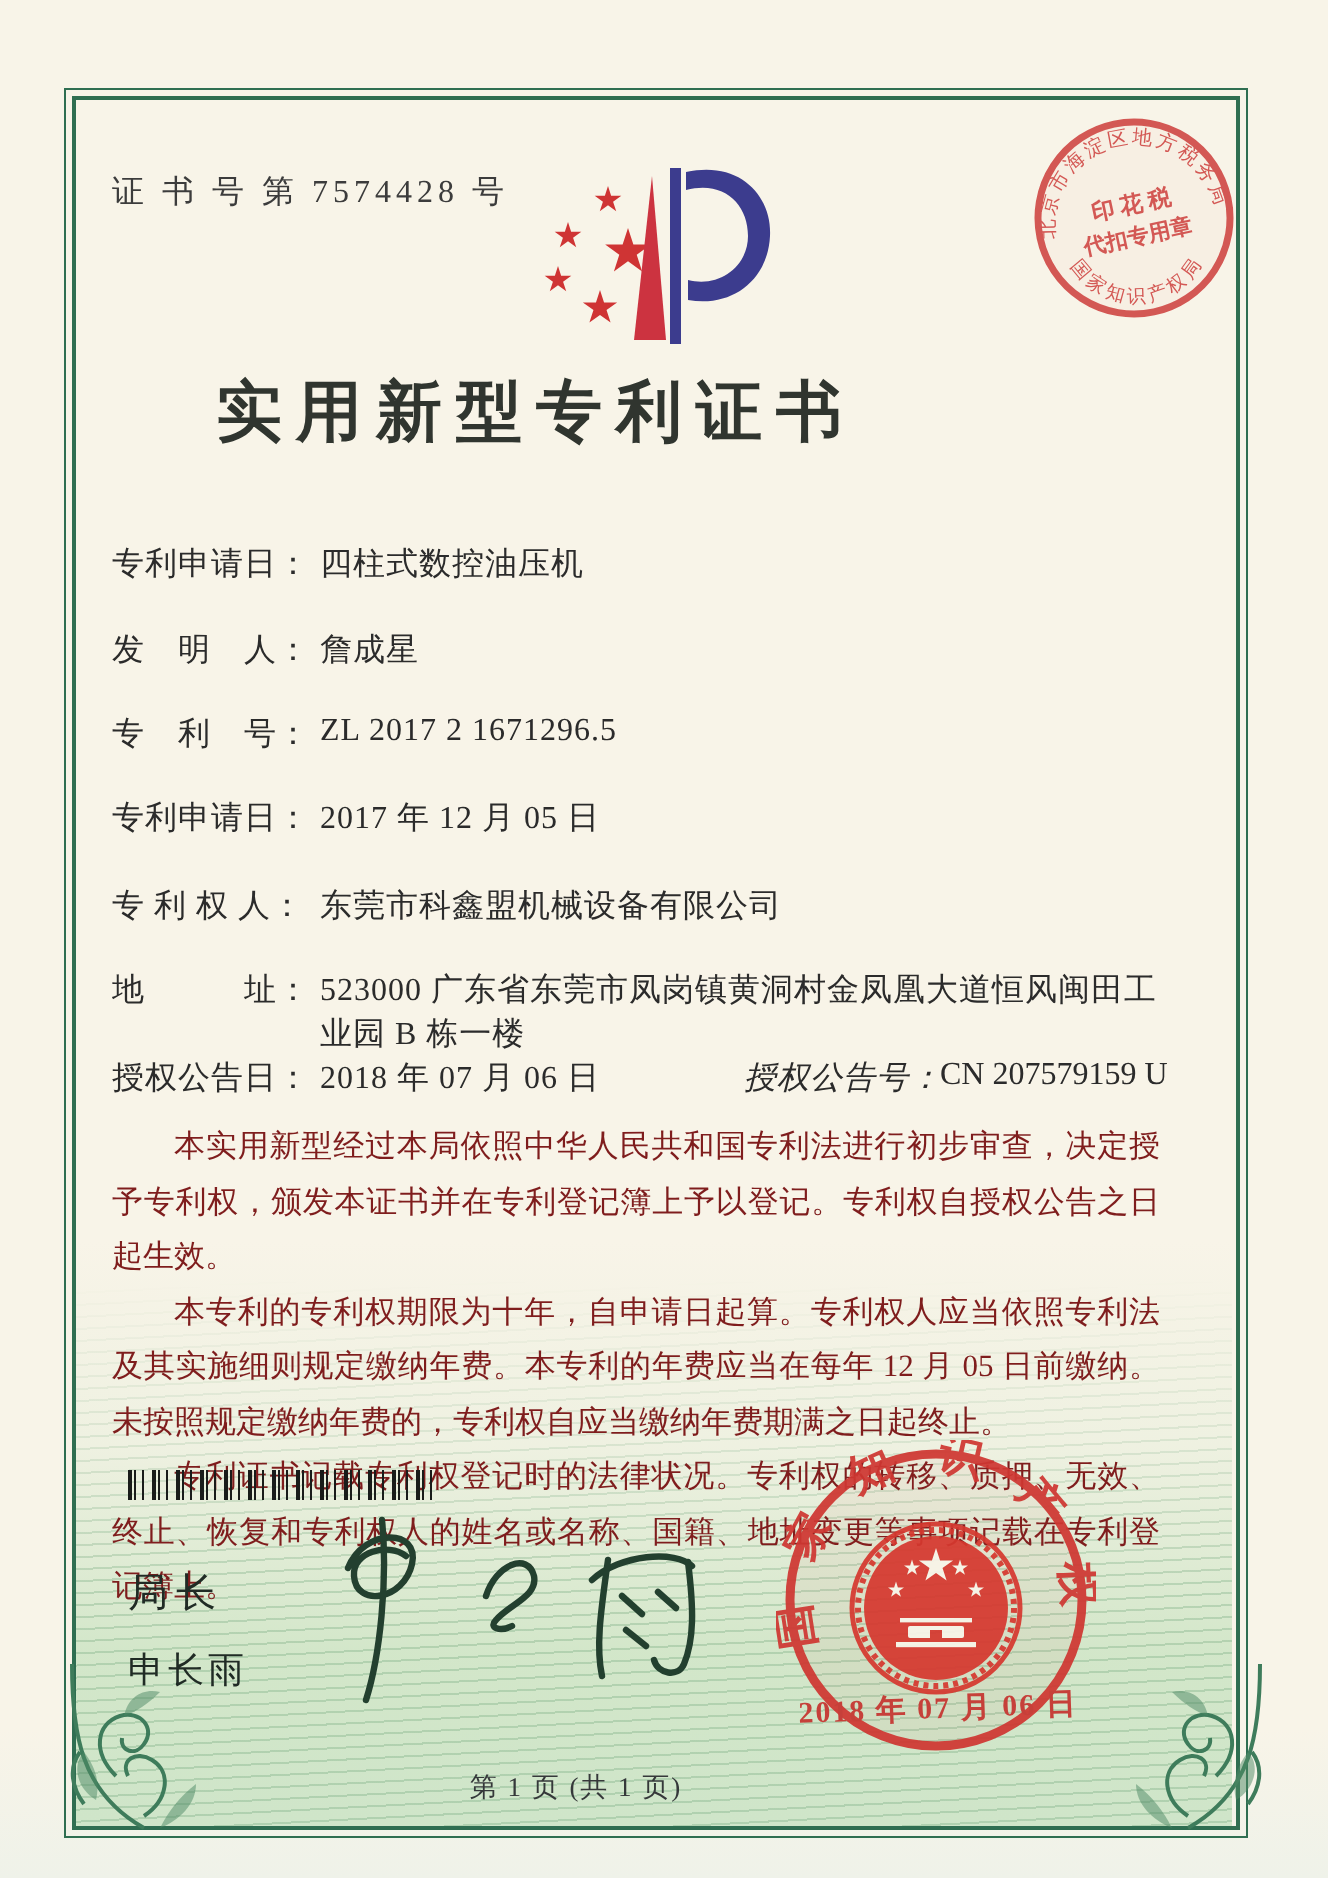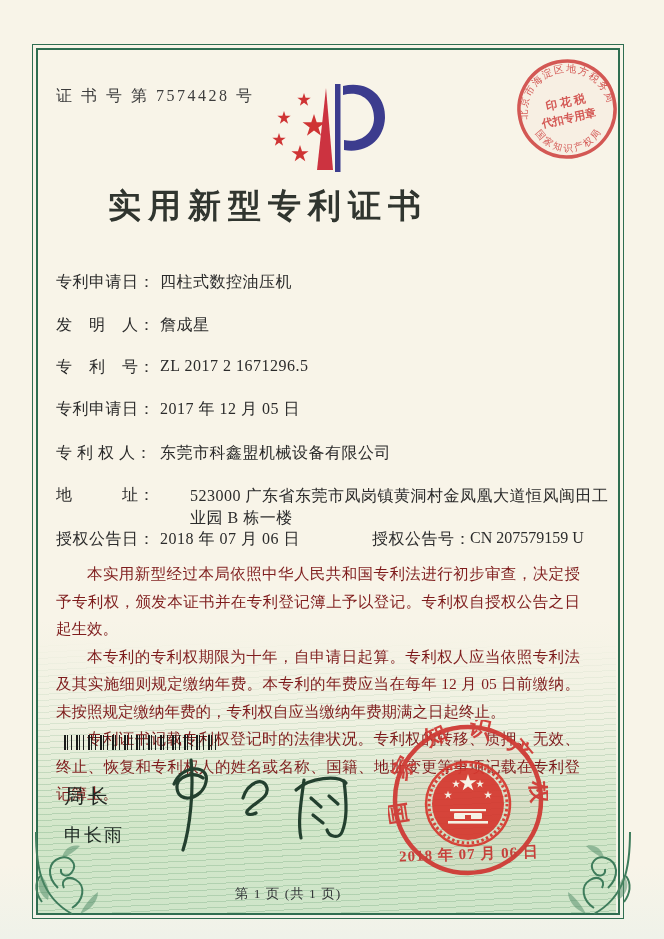--- a/index.html
+++ b/index.html
@@ -21,22 +21,22 @@
     -webkit-mask-image:linear-gradient(180deg,transparent 0%,#000 55%);
     mask-image:linear-gradient(180deg,transparent 0%,#000 55%);}
   
   .cert-no{left:56px;top:86px;font-size:16px;letter-spacing:2.5px;color:#3c3c3c;}
   .title{left:0;top:184px;width:536px;text-align:center;font-size:33px;font-weight:600;
     letter-spacing:7px;color:#30352f;}
   
   .row{left:56px;height:24px;font-size:16px;color:#2b2b2b;}
   .row .lab{position:absolute;left:0;top:0;white-space:nowrap;letter-spacing:.5px;}
   .row .val{position:absolute;left:104px;top:0;white-space:nowrap;letter-spacing:.5px;}
-  .row .val.wrap{white-space:normal;width:428px;line-height:22px;margin-left:30px;}
-  .row .lab2{position:absolute;left:316px;top:0;white-space:nowrap;letter-spacing:.5px;}
+  .row .val.wrap{white-space:normal;width:428px;line-height:22px;}
+  .row .lab2{position:absolute;left:316px;top:0;white-space:nowrap;letter-spacing:.5px;font-style:italic;}
   .row .val2{position:absolute;left:414px;top:0;white-space:nowrap;}
   
   .paras{left:56px;top:560px;width:524px;}
   .paras p{margin:0;text-indent:2em;font-size:15.5px;line-height:27.5px;text-align:justify;color:#7f1d1d;}
   
   .barcode{left:64px;top:735px;width:152px;height:15px;
     background:repeating-linear-gradient(90deg,#191c1a 0 2px,transparent 2px 3px,#191c1a 3px 4px,transparent 4px 7px,#191c1a 7px 8px,transparent 8px 12px);}
   .officer-title{left:64px;top:783px;font-family:"Liberation Sans","DejaVu Sans",sans-serif;
     font-size:20px;letter-spacing:4px;color:#202b25;font-weight:500;}
   .officer-name{left:64px;top:823px;font-family:"Liberation Sans","DejaVu Sans",sans-serif;

